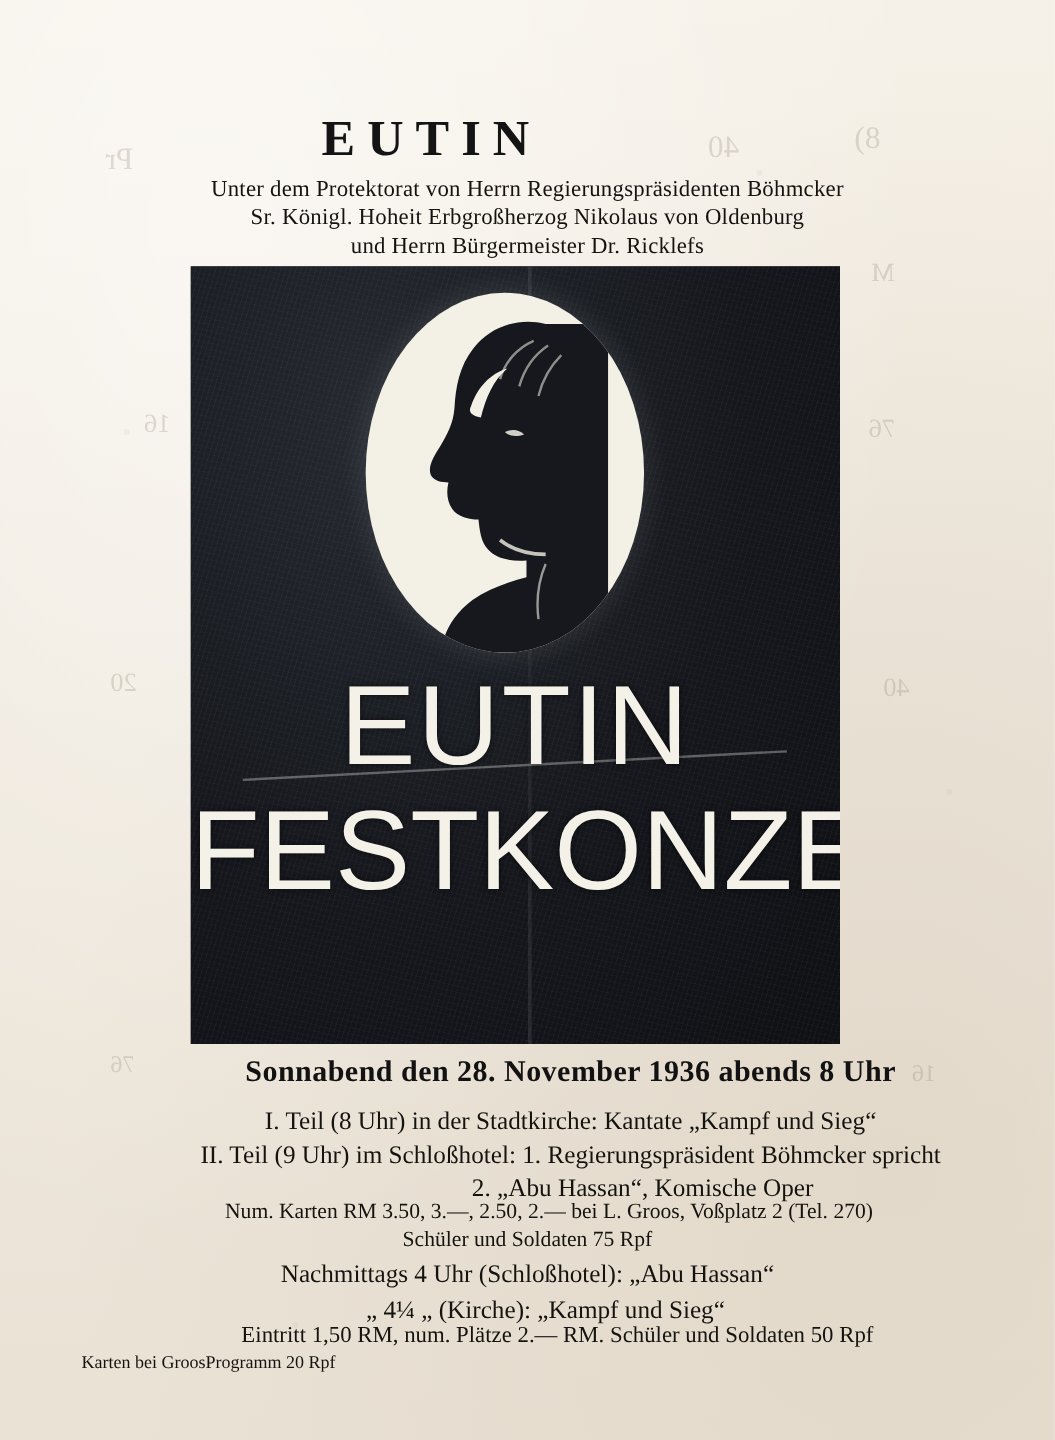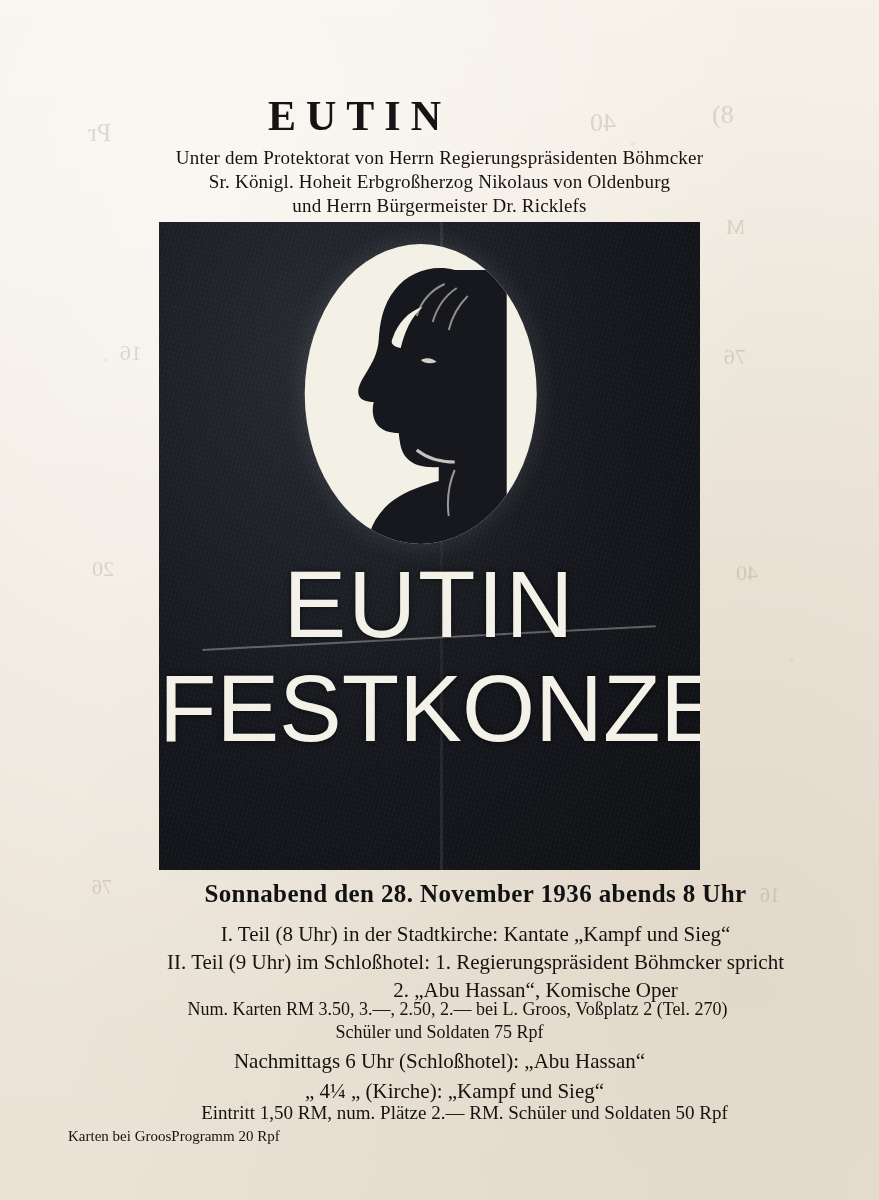--- a/index.html
+++ b/index.html
@@ -309,21 +309,21 @@
     <div class="l2">II. Teil (9 Uhr) im Schloßhotel: 1. Regierungspräsident Böhmcker spricht</div>
     <div class="l3">2. „Abu Hassan“, Komische Oper</div>
   </div>
 
   <div class="tickets">
     <div class="t1">Num. Karten RM 3.50, 3.—, 2.50, 2.— bei L. Groos, Voßplatz 2 (Tel. 270)</div>
     <div class="t2">Schüler und Soldaten 75 Rpf</div>
   </div>
 
   <div class="afternoon">
-    <div class="a1">Nachmittags 6 Uhr (Schloßhotel): „Abu Hassan“</div>
+    <div class="a1">Nachmittags 4 Uhr (Schloßhotel): „Abu Hassan“</div>
     <div class="a2">„      4¼  „      (Kirche): „Kampf und Sieg“</div>
   </div>
 
   <div class="entry">Eintritt 1,50 RM, num. Plätze 2.— RM. Schüler und Soldaten 50 Rpf</div>
 
   <div class="footer">
     <span>Karten bei Groos</span>
     <span>Programm 20 Rpf</span>
   </div>
 

